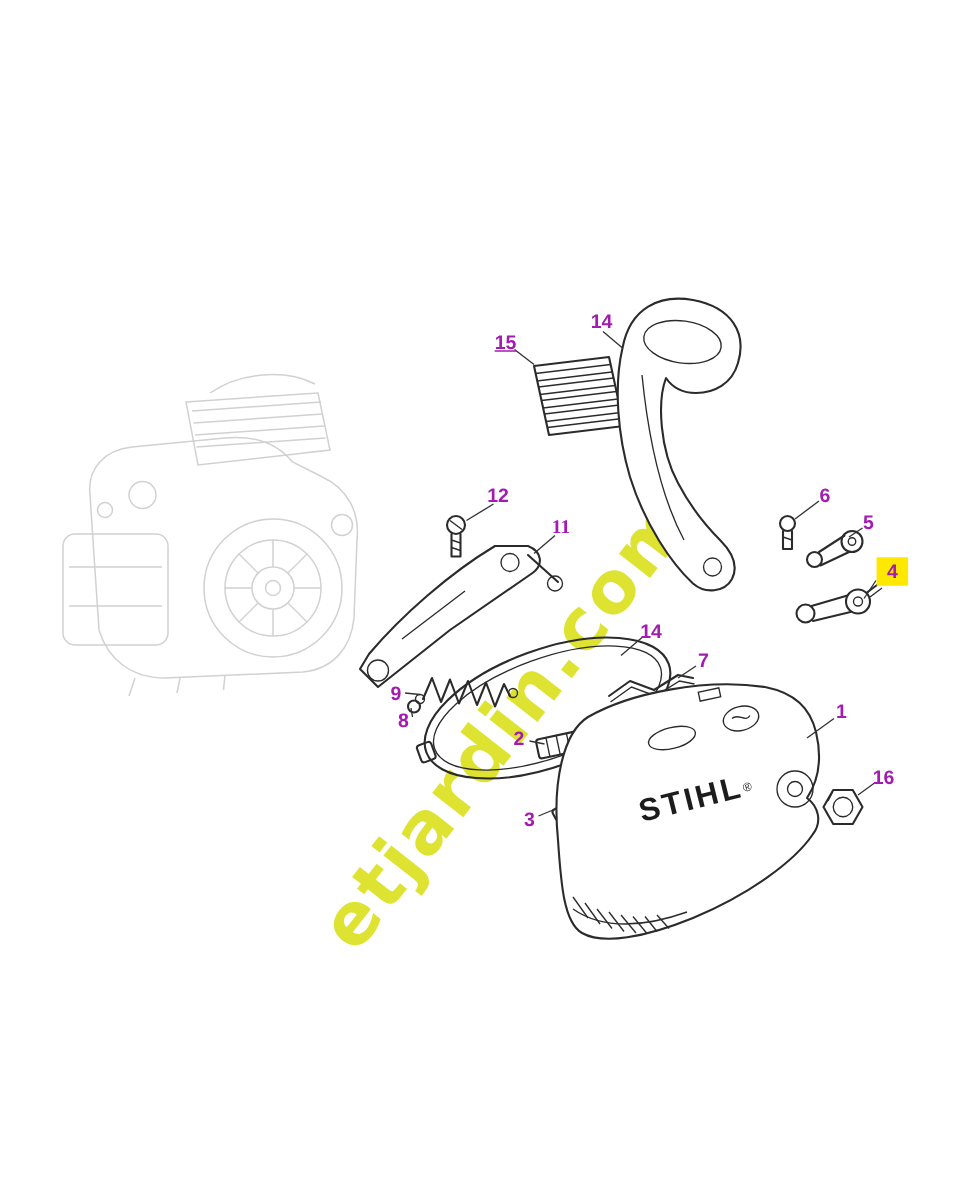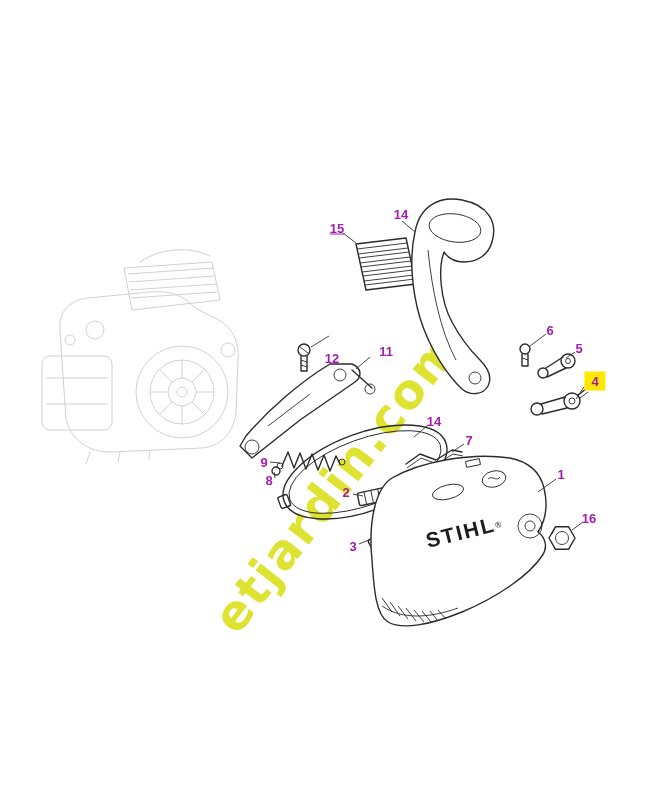--- a/index.html
+++ b/index.html
@@ -221,19 +221,19 @@
   <div class="part-label" style="left:561px;top:474px;">1</div>
   <div class="part-label" style="left:346px;top:492px;">2</div>
   <div class="part-label" style="left:353px;top:546px;">3</div>
   <div class="part-label highlight" style="left: 595px; top: 381px; background: rgb(255, 232, 0);">4</div>
   <div class="part-label" style="left:579px;top:348px;">5</div>
   <div class="part-label" style="left:550px;top:330px;">6</div>
   <div class="part-label" style="left:469px;top:440px;">7</div>
   <div class="part-label" style="left:269px;top:480px;">8</div>
   <div class="part-label" style="left:264px;top:462px;">9</div>
   <div class="part-label" style="left:434px;top:421px;">14</div>
-  <div class="part-label" style="left:386px;top:351px;">11</div>
-  <div class="part-label" style="left:332px;top:330px;margin-top:28px;">12</div>
+  <div class="part-label" style="left:374px;top:351px;font-family:Liberation Serif, serif;">11</div>
+  <div class="part-label" style="left:332px;top:330px;">12</div>
   <div class="part-label" style="left:401px;top:214px;">14</div>
   <div class="part-label" style="left:337px;top:228px;text-decoration:underline;">15</div>
   <div class="part-label" style="left:589px;top:518px;">16</div>
 
 </div>
 
 </body></html>

